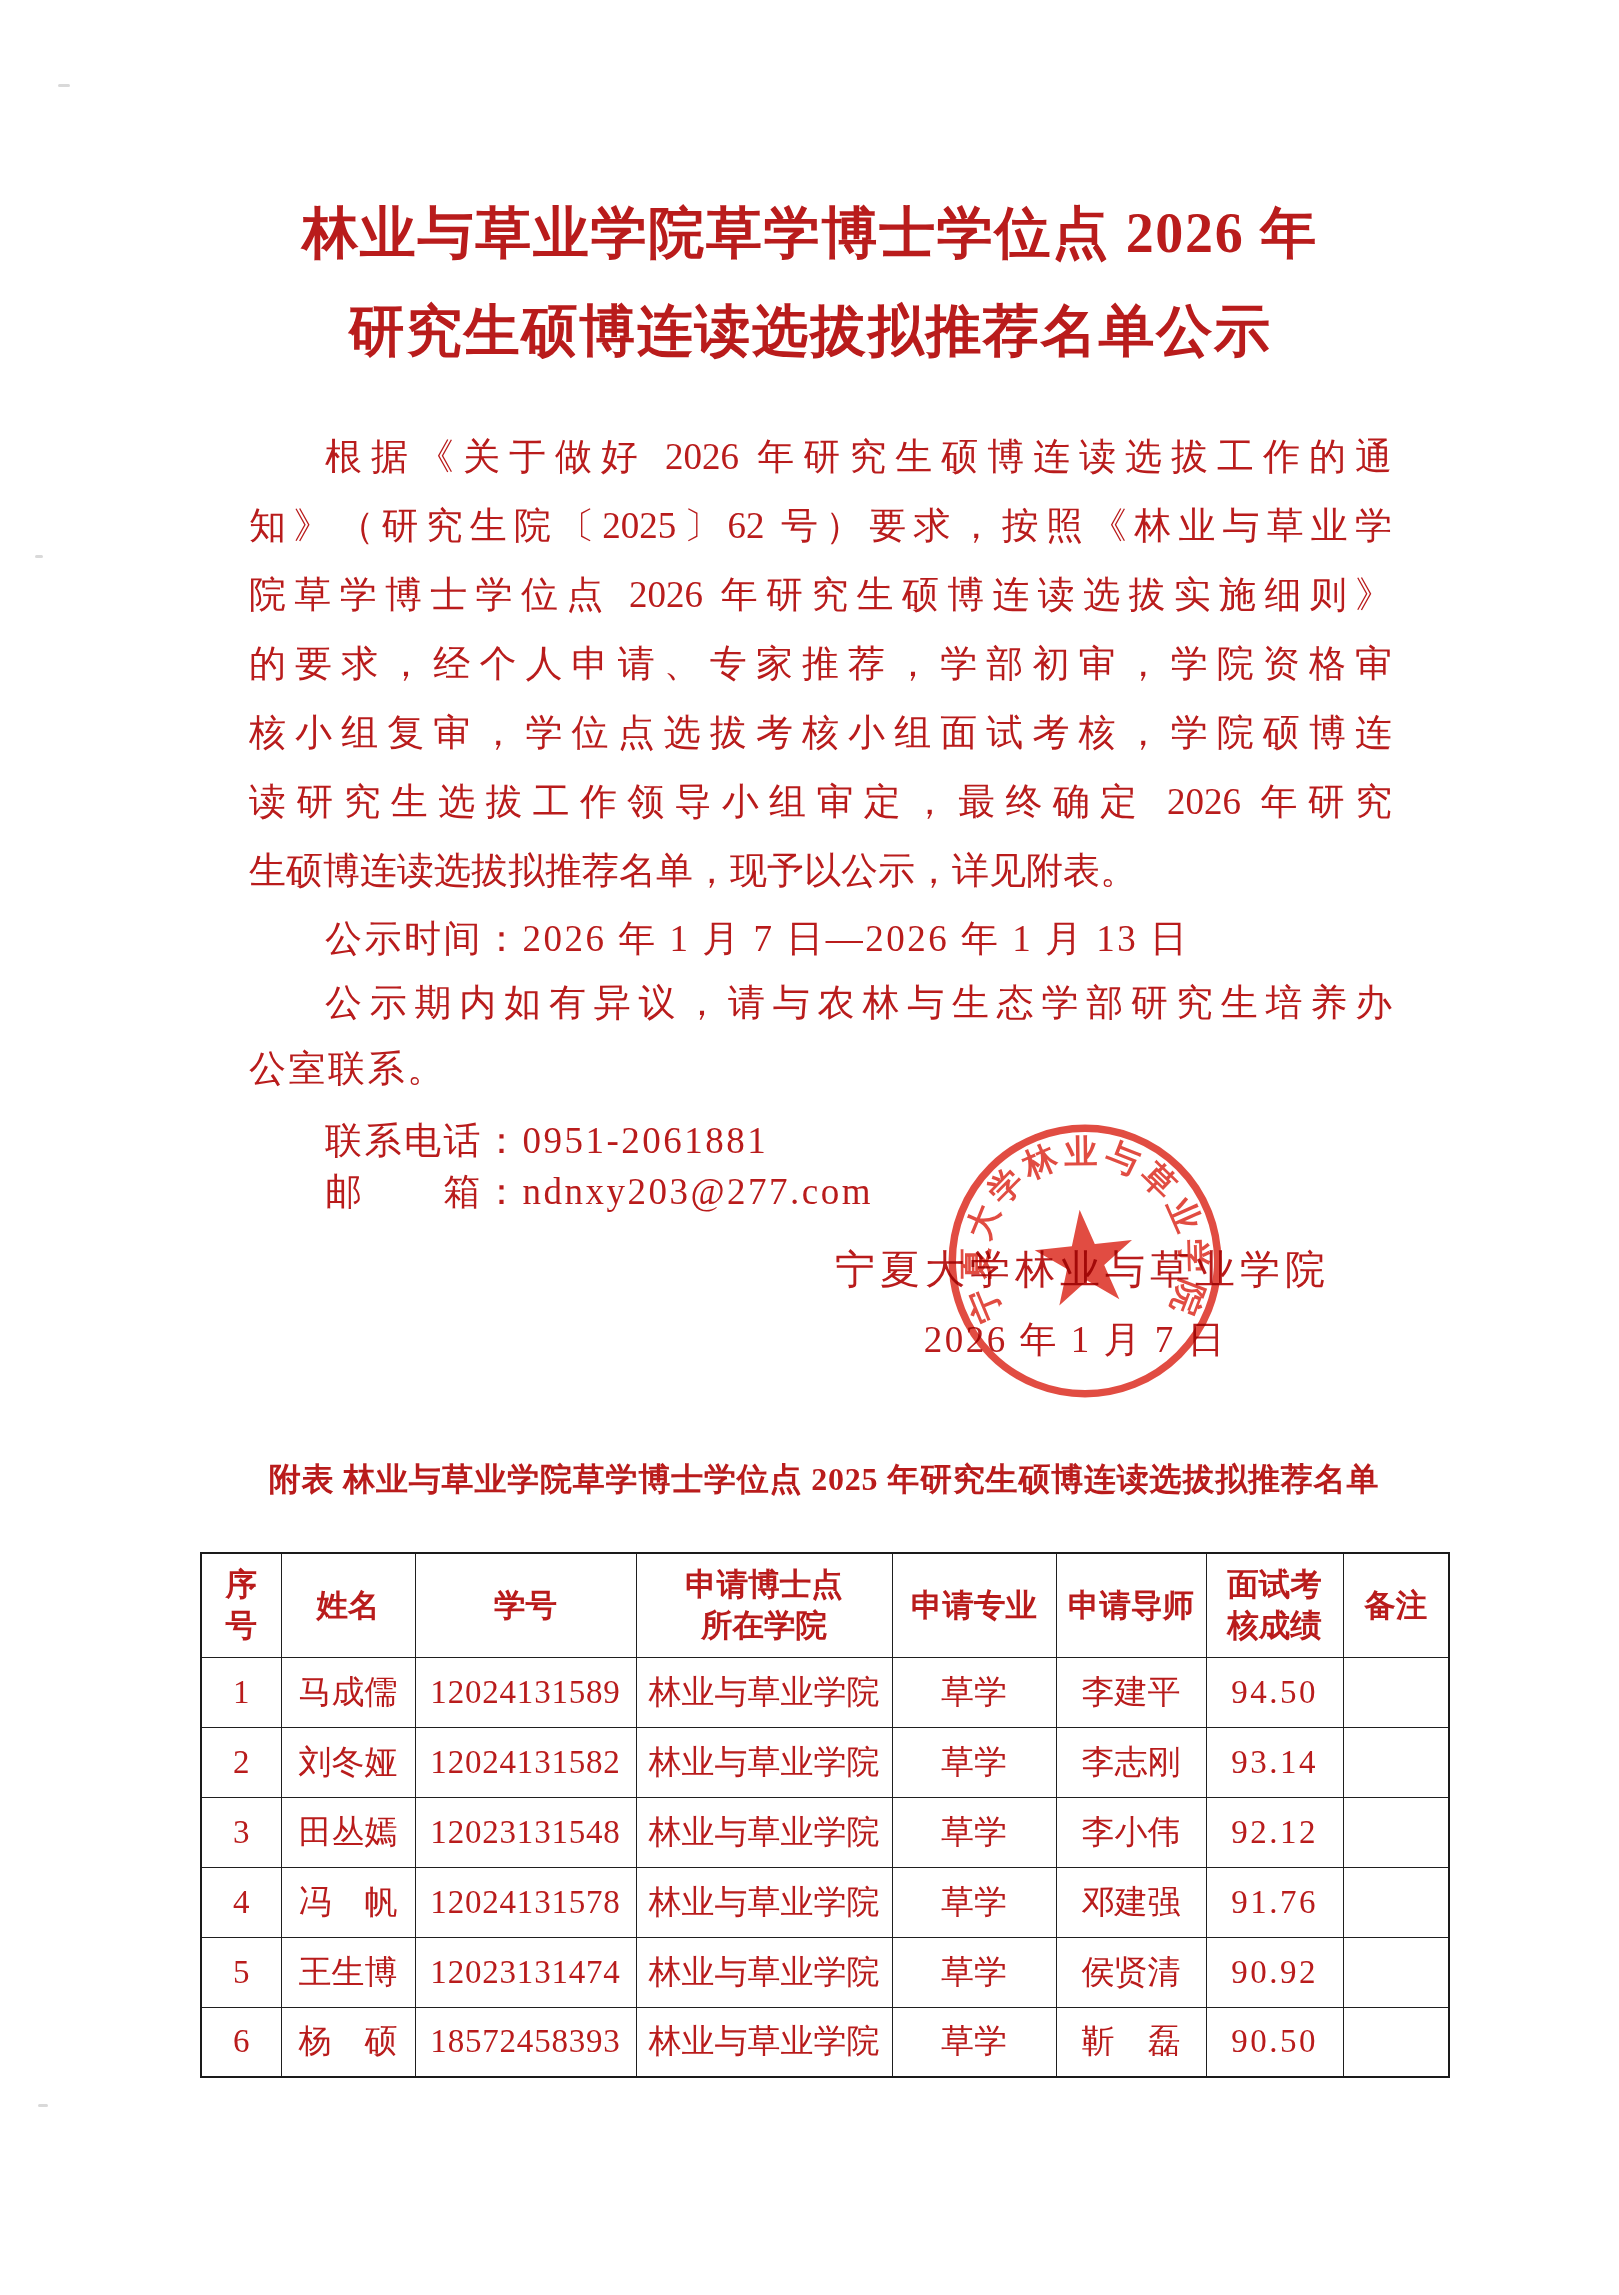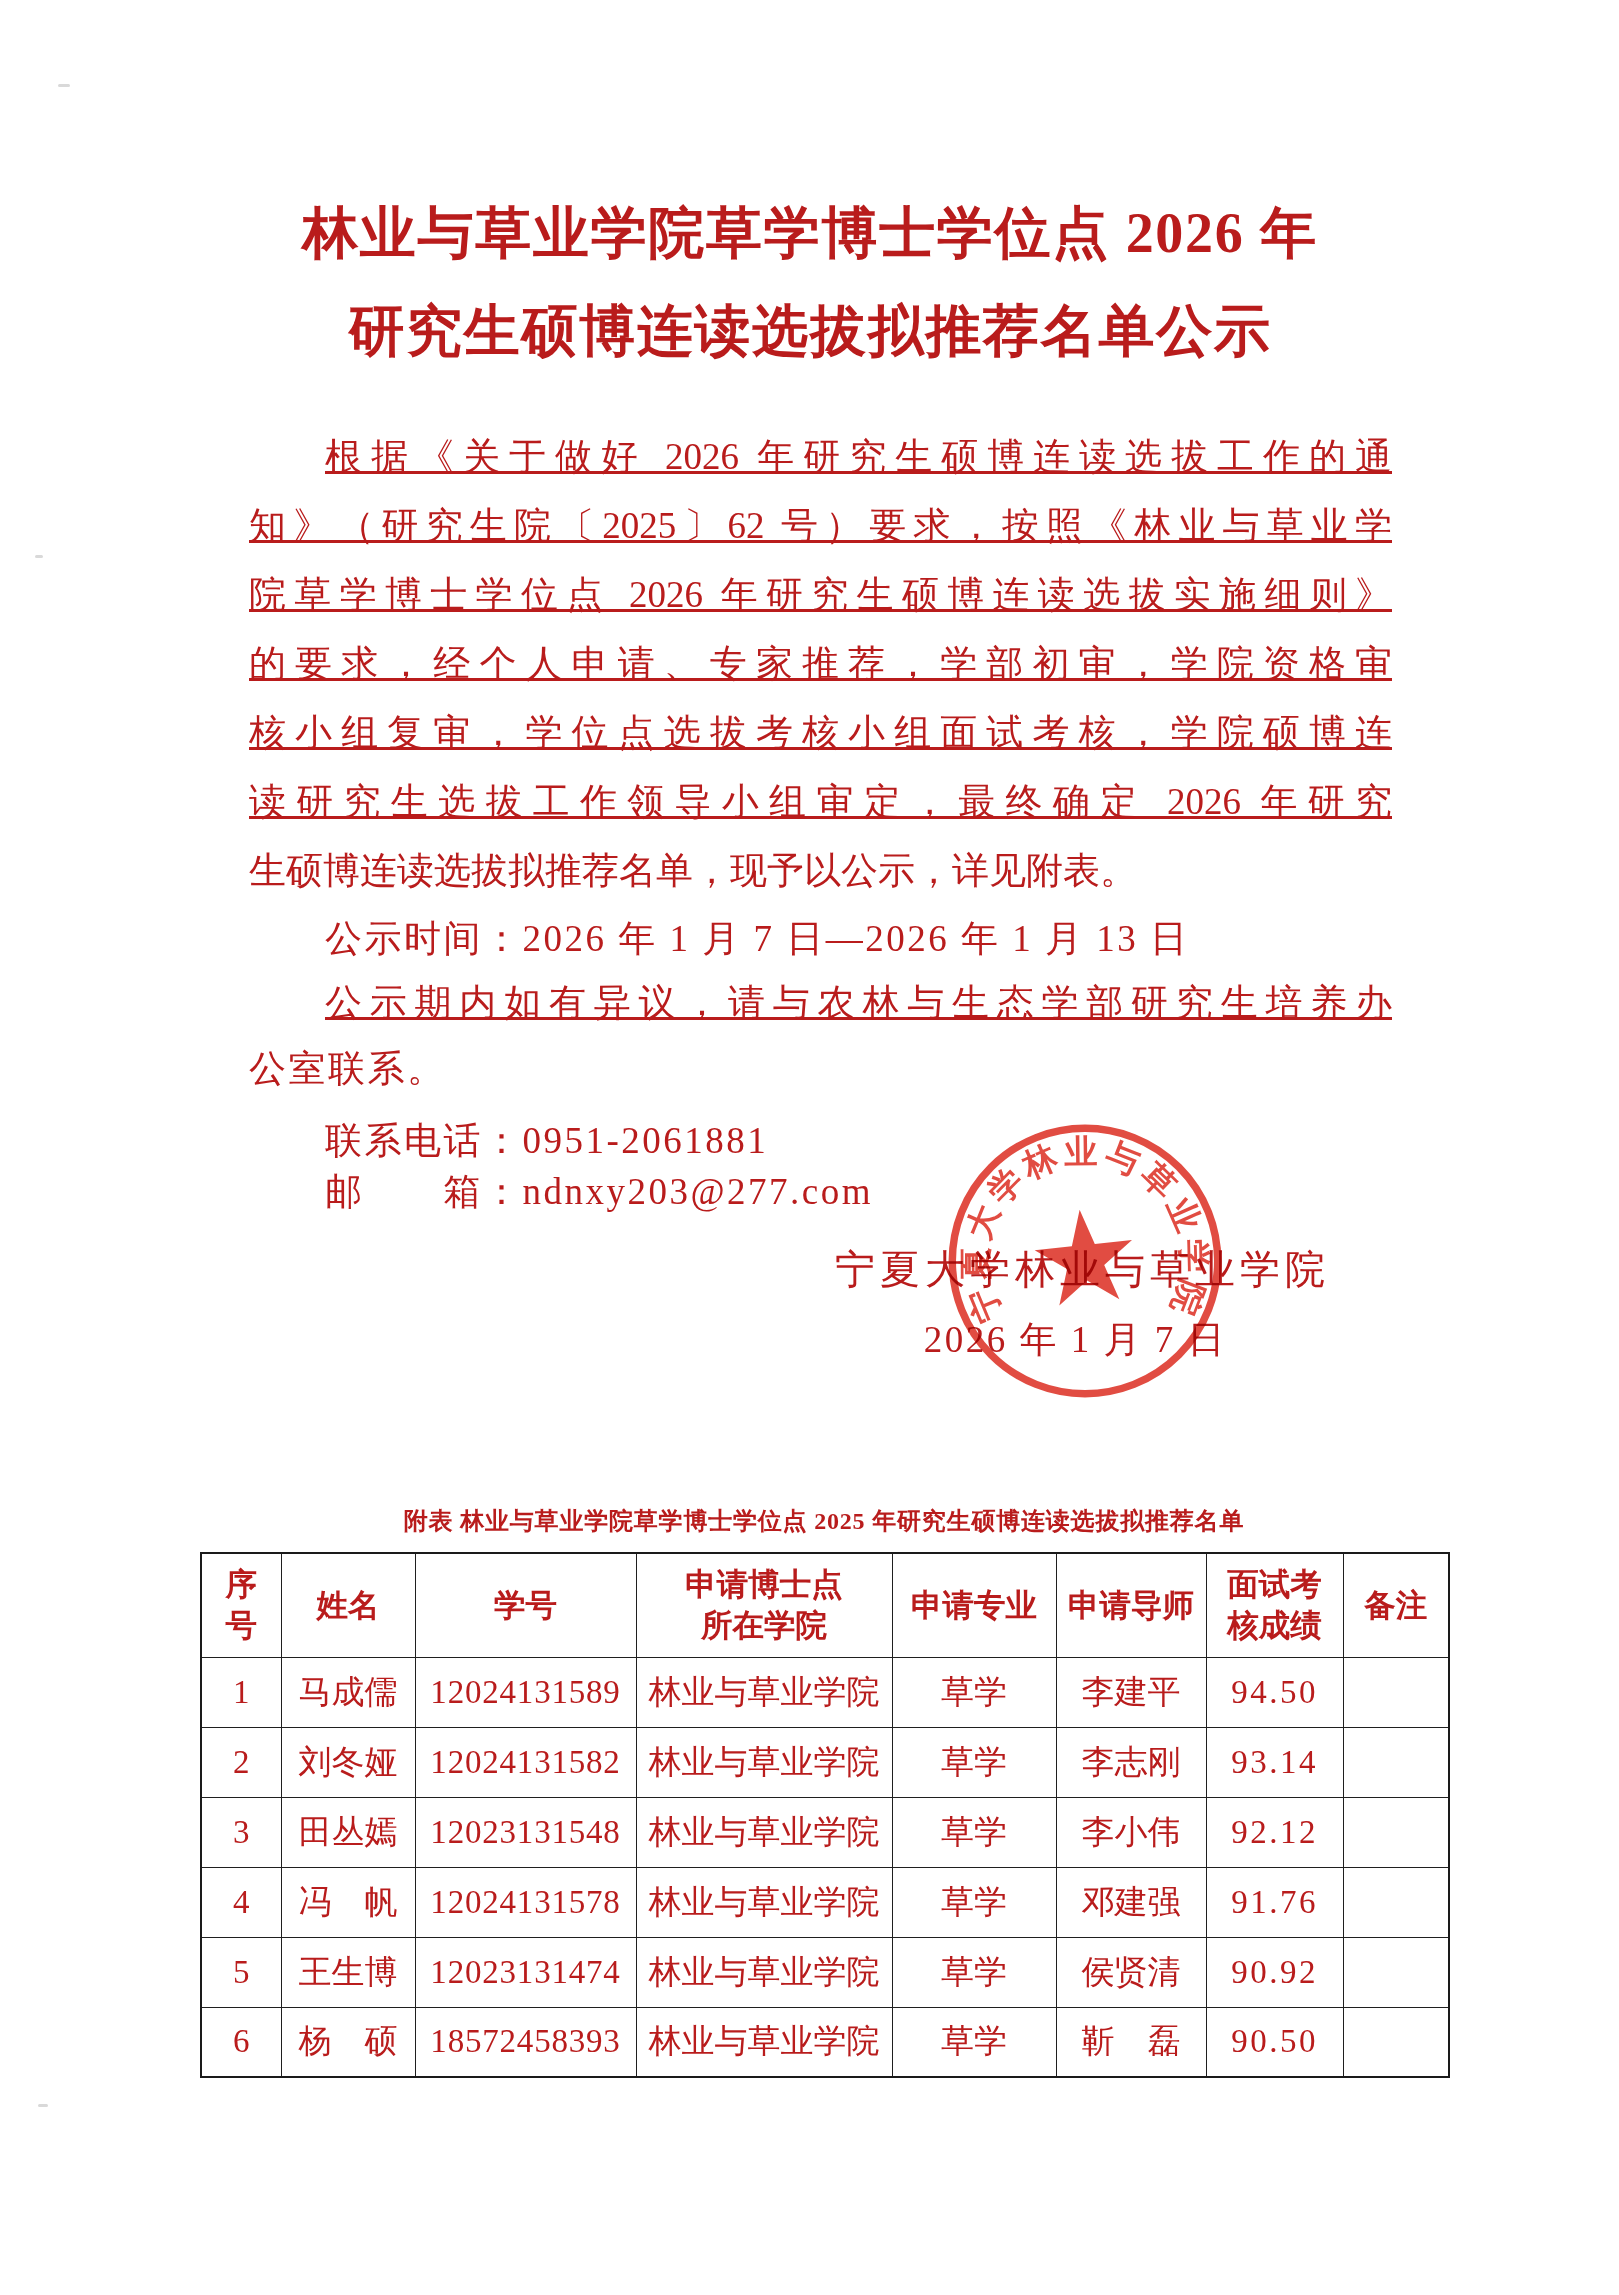--- a/index.html
+++ b/index.html
@@ -47,21 +47,20 @@
     height: 69px;
     line-height: 69px;
     letter-spacing: 0;
     white-space: normal;
   }
   .jl {
     text-align: justify;
     text-align-last: justify;
     white-space: normal;
     letter-spacing: 0;
-    text-decoration: underline;
   }
   .indent { padding-left: 76px; width: 1067px; }
   .sig-org {
     top: 1235px;
     text-align: right;
     padding-right: 62px; width: 1081px;
     font-size: 40px;
     letter-spacing: 5px;
   }
   .sig-date {
@@ -79,26 +78,25 @@
     height: 282px;
     opacity: 0.88;
     mix-blend-mode: multiply;
   }
   .table-caption {
     position: absolute;
     top: 1460px;
     left: 200px;
     width: 1248px;
     text-align: center;
-    font-size: 24px;
+    font-size: 32px;
     font-weight: bold;
     line-height: 38px;
     letter-spacing: 0.8px;
     white-space: nowrap;
-    margin-top: 42px;
   }
   table.rec-table {
     position: absolute;
     top: 1552px;
     left: 200px;
     width: 1248px;
     border-collapse: collapse;
     table-layout: fixed;
     font-size: 33px;
   }

